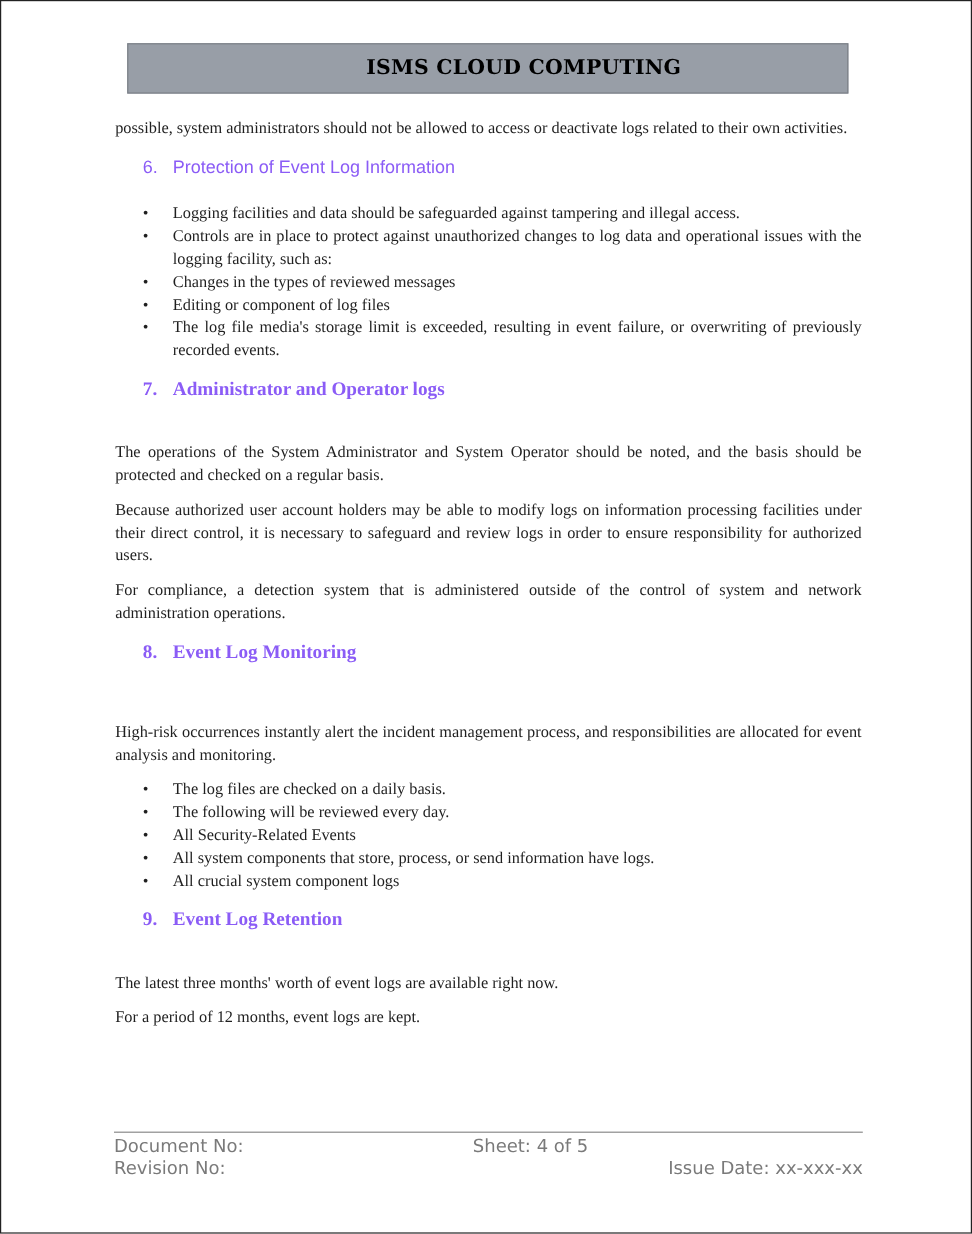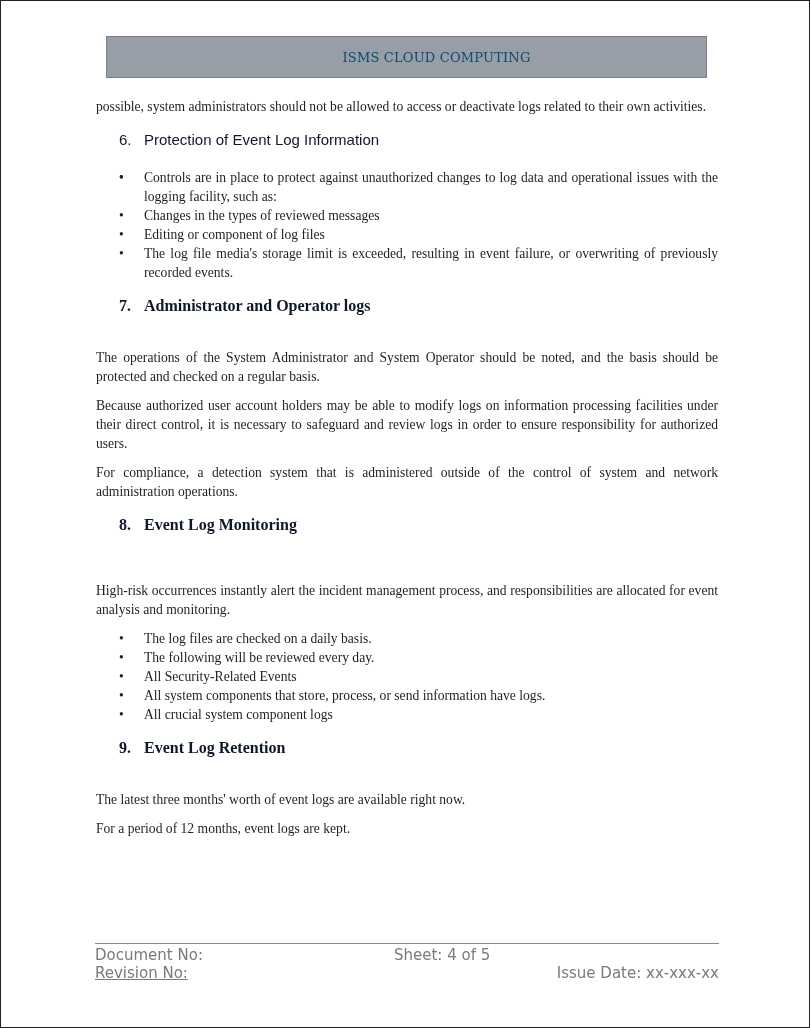--- a/index.html
+++ b/index.html
@@ -7,31 +7,31 @@
   .page {
     position: absolute; left: 0; top: 0; width: 808px; height: 1026px;
     border: 1px solid #222222; background: #ffffff;
   }
   .header-banner {
     position: absolute; left: 105px; top: 35px; width: 599px; height: 40px;
     background: #989ea7; border: 1px solid #7c8088;
     display: flex; align-items: center; justify-content: center;
   }
   .header-title {
-    color: #0c4a6e; font-family: "DejaVu Serif", serif; font-weight: normal;
-    font-size: 13px; letter-spacing: 0.2px; margin-left: 60px;
+    color: #000000; font-family: "DejaVu Serif", serif; font-weight: bold;
+    font-size: 17px; letter-spacing: 0.2px; margin-left: 60px;
   }
   .content {
     position: absolute; left: 95px; top: 96px; width: 622px;
     font-family: "Liberation Serif", serif; font-size: 13.6px; color: #1f1f1f;
     line-height: 19px;
   }
   p { margin: 0 0 10px 0; text-align: justify; }
   h2 {
-    margin: 0; font-size: 16px; font-weight: bold; color: #0f172a;
+    margin: 0; font-size: 16px; font-weight: bold; color: #8b5cf6;
     font-family: "Liberation Serif", serif; padding-left: 23px;
   }
   h2.sans { font-family: "Liberation Sans", sans-serif; font-weight: normal; font-size: 15px; }
   h2 .num { display: inline-block; width: 25px; }
   ul { list-style: none; margin: 0; padding: 0; }
   li { position: relative; padding-left: 48px; text-align: justify; }
   li .bullet { position: absolute; left: 23px; top: 0; }
   .footer {
     position: absolute; left: 94px; top: 942px; width: 624px;
     border-top: 1px solid #8a8a8a;
@@ -49,21 +49,21 @@
     <span class="header-title">ISMS CLOUD COMPUTING</span>
   </div>
 
   <div class="content">
     <p style="margin-bottom:14px;">possible, system administrators should not be allowed to access or deactivate logs related to their own activities.</p>
 
     <h2 class="sans" style="margin-bottom:19px;">
       <span class="num">6.</span><span>Protection of Event Log Information</span>
     </h2>
     <ul style="margin-bottom:14px;">
-      <li><span class="bullet">•</span></li>
+      <li><span class="bullet">•</span><span>Logging facilities and data should be safeguarded against tampering and illegal access.</span></li>
       <li><span class="bullet">•</span><span>Controls are in place to protect against unauthorized changes to log data and operational issues with the logging facility, such as:</span></li>
       <li><span class="bullet">•</span><span>Changes in the types of reviewed messages</span></li>
       <li><span class="bullet">•</span><span>Editing or component of log files</span></li>
       <li><span class="bullet">•</span><span>The log file media's storage limit is exceeded, resulting in event failure, or overwriting of previously recorded events.</span></li>
     </ul>
 
     <h2 style="margin-bottom:33px;">
       <span class="num">7.</span><span>Administrator and Operator logs</span>
     </h2>
     <p>The operations of the System Administrator and System Operator should be noted, and the basis should be protected and checked on a regular basis.</p>
@@ -88,18 +88,18 @@
     <p>The latest three months' worth of event logs are available right now.</p>
     <p>For a period of 12 months, event logs are kept.</p>
   </div>
 
   <div class="footer">
     <div class="footer-row">
       <span style="left:0;">Document No:</span>
       <span style="left:299px;">Sheet: 4 of 5</span>
     </div>
     <div class="footer-row">
-      <span style="left:0;text-decoration:underline;">Revision No:</span>
+      <span style="left:0;">Revision No:</span>
       <span style="right:0;">Issue Date: xx-xxx-xx</span>
     </div>
   </div>
 
 </div>
 
 </body></html>

